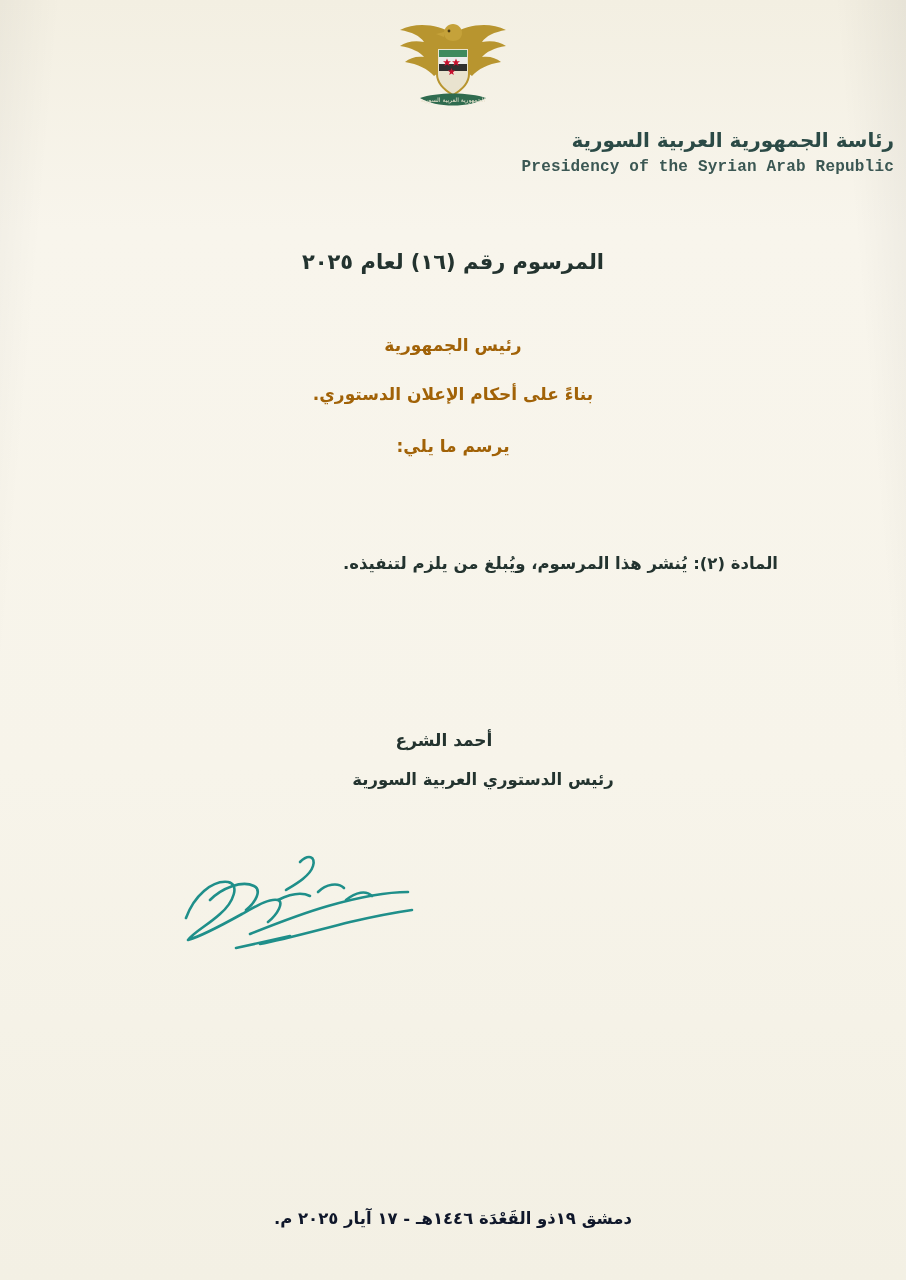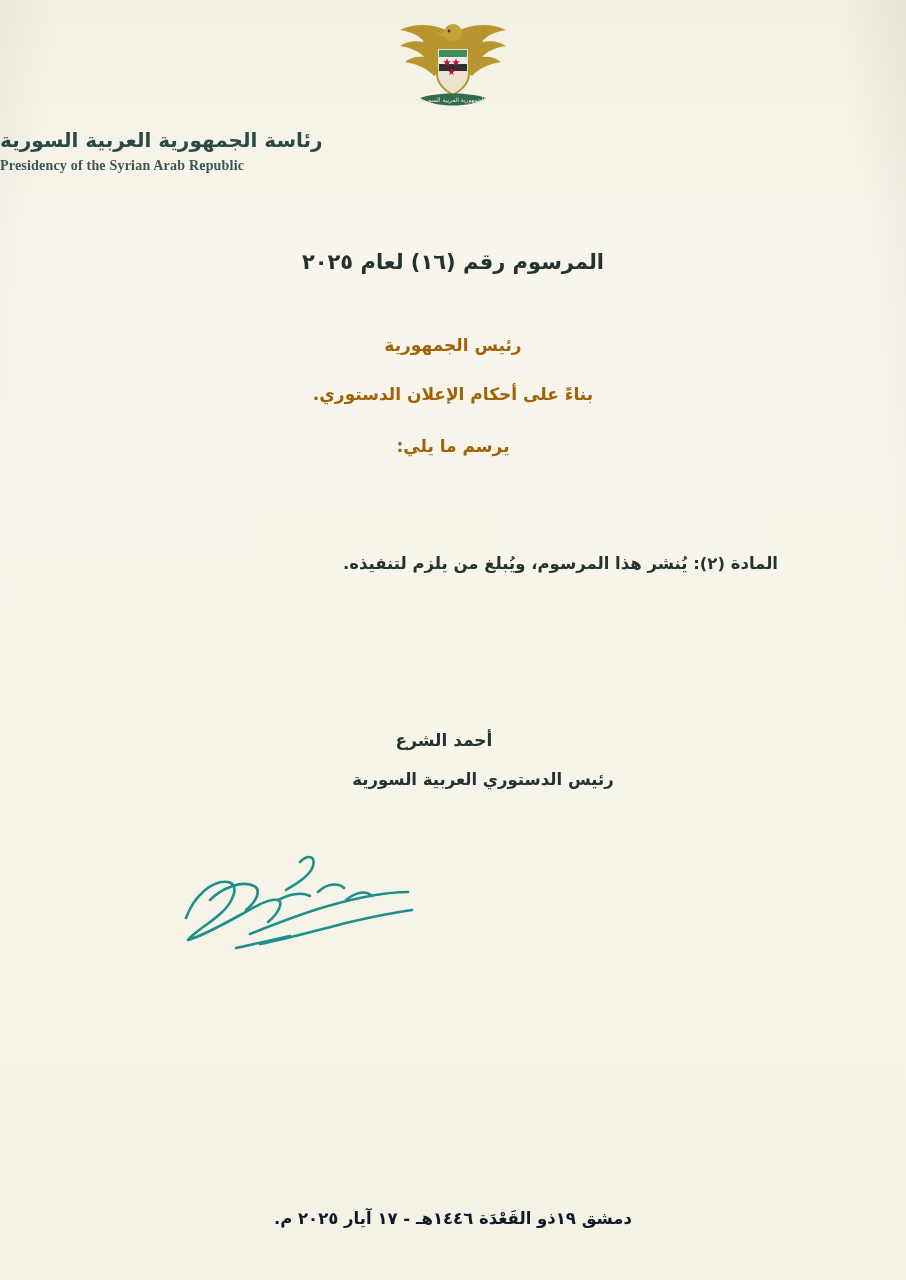--- a/index.html
+++ b/index.html
@@ -44,33 +44,33 @@
     height: 96px;
     position: relative;
   }
 
   
   .header {
     position: absolute;
     top: 126px;
     left: 0;
     right: 12px;
-    text-align: left;
+    text-align: right;
   }
   .header-ar {
     font-family: "DejaVu Sans", "Liberation Sans", sans-serif;
     font-size: 20px;
     font-weight: bold;
     color: #2b4a46;
     letter-spacing: 0px;
     line-height: 1.4;
   }
   .header-en {
-    font-family: Liberation Serif, serif;
-    font-size: 14px;
+    font-family: Liberation Mono, monospace;
+    font-size: 16px;
     font-weight: bold;
     color: #3b5753;
     margin-top: 4px;
     letter-spacing: 0.2px;
   }
 
   
   .decree-title {
     position: absolute;
     top: 250px;

